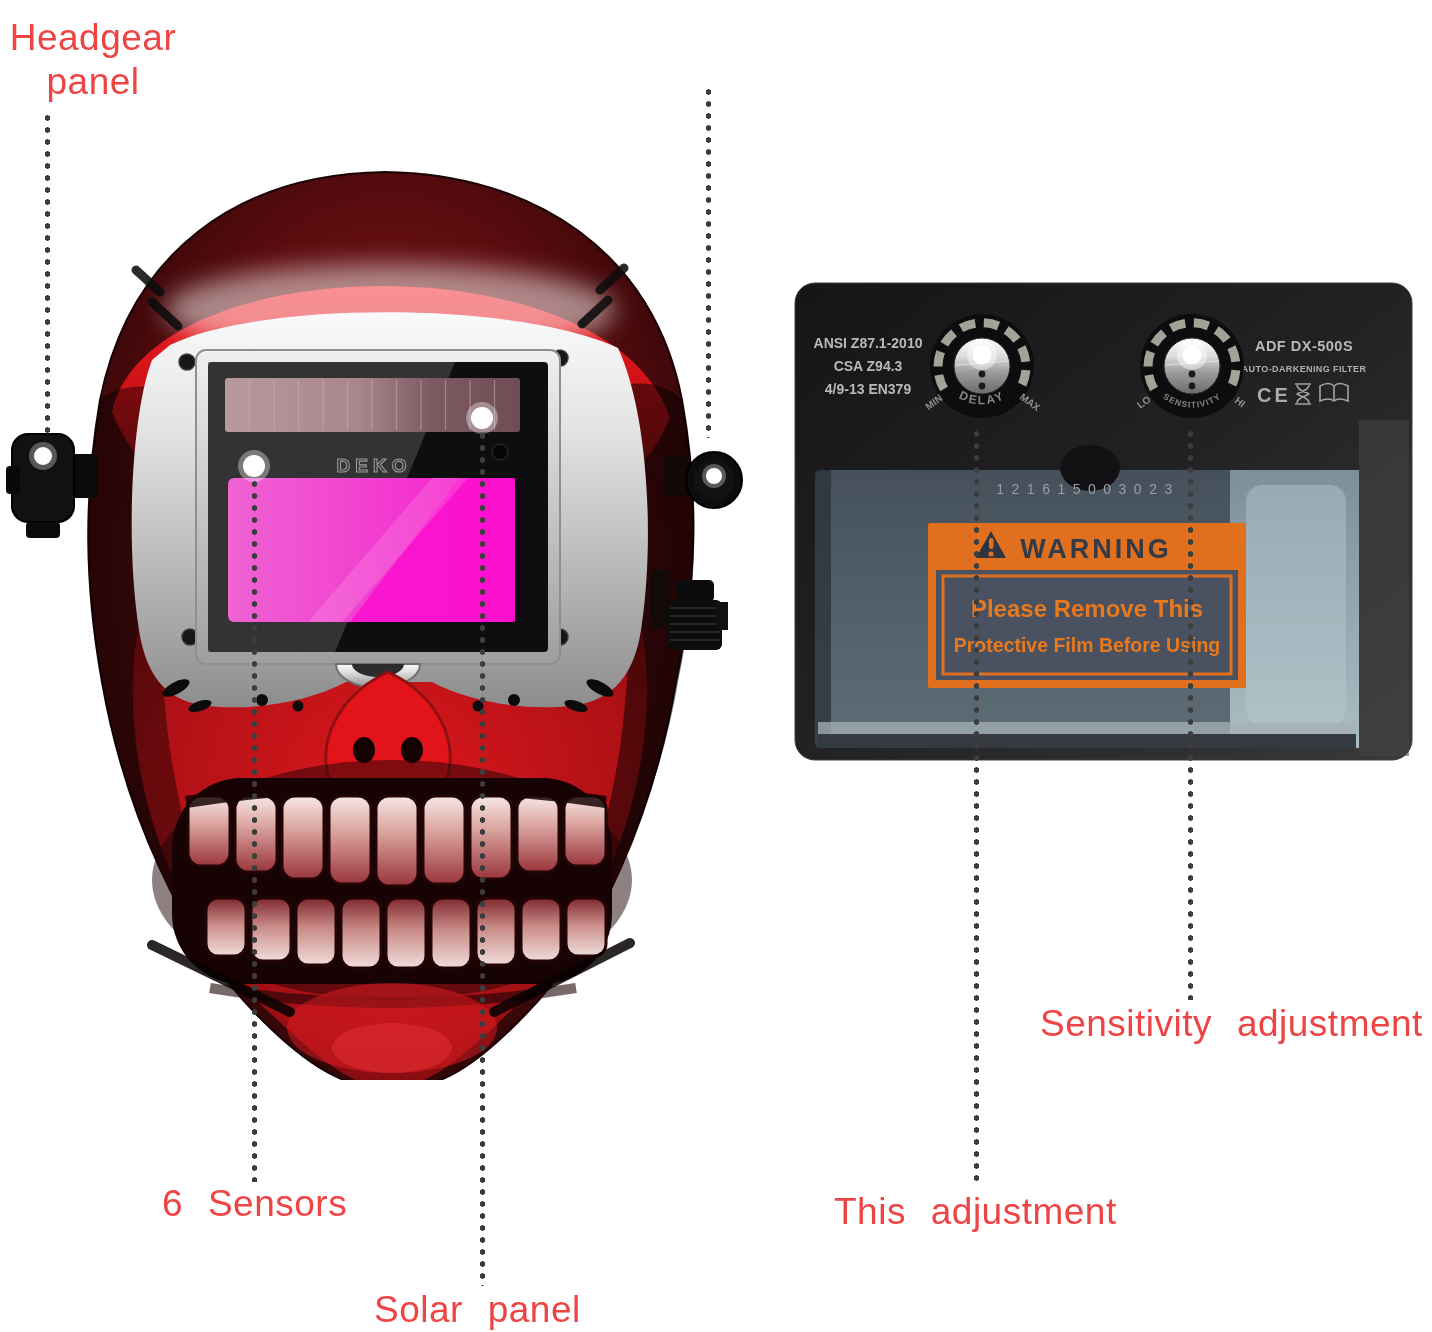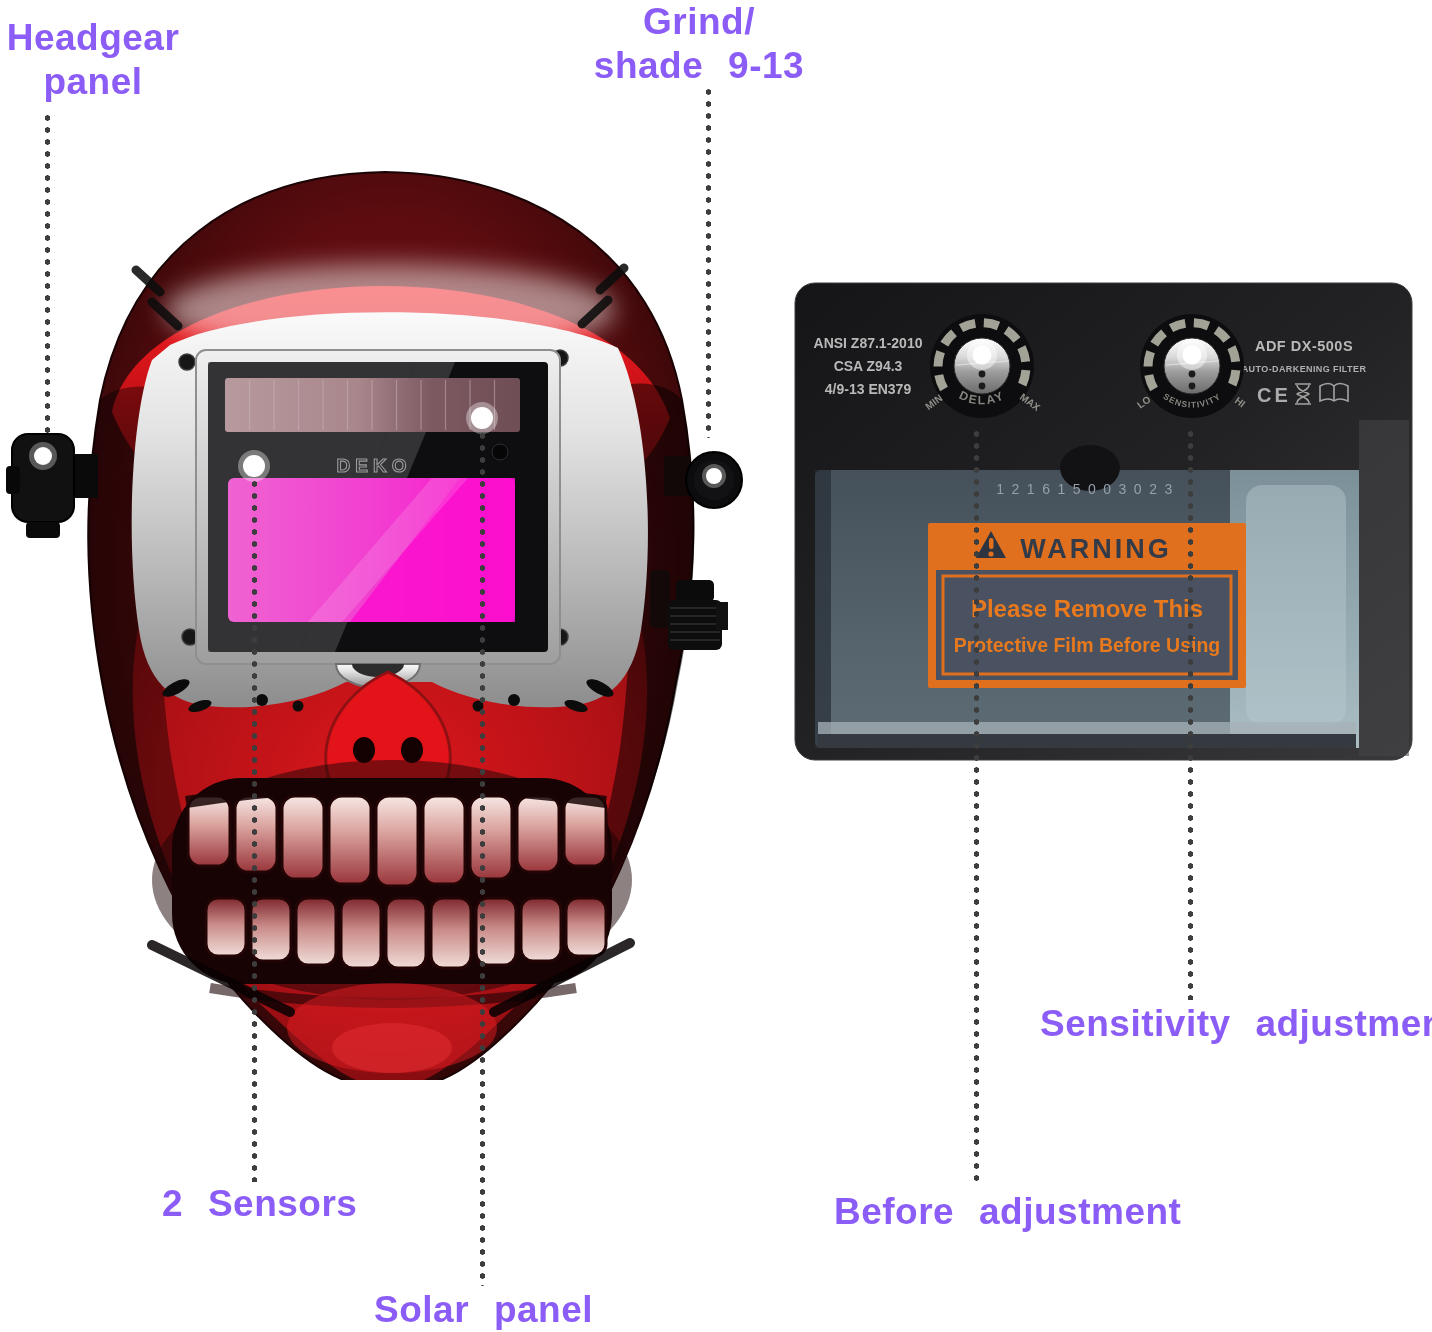--- a/index.html
+++ b/index.html
@@ -1,19 +1,19 @@
 <!DOCTYPE html>
 <html><head>
 <meta charset="utf-8">
 <style>
   html,body{margin:0;padding:0;background:#fff;}
   #stage{position:relative;width:1432px;height:1332px;background:#fff;overflow:hidden;
          font-family:"Liberation Sans",sans-serif;}
   svg{position:absolute;z-index:1;}
-  .callout{position:absolute;z-index:4;font-weight:bold;color:#8b5cf6;font-size:37px;
+  .callout{position:absolute;z-index:4;font-weight:normal;color:#ef4444;font-size:37px;
            line-height:1.18;white-space:nowrap;word-spacing:0.38em;letter-spacing:0.5px;}
   .callout.center{text-align:center;}
   .leader{position:absolute;z-index:3;width:7px;
           background-image:radial-gradient(circle,#3d3d3d 2.5px,rgba(0,0,0,0) 3px);
           background-size:7px 12px;background-repeat:repeat-y;}
 </style>
 </head>
 <body>
 
 <div id="stage">
@@ -363,26 +363,22 @@
   <div class="leader" style="left:251px;top:478px;height:704px;"></div>
   <div class="leader" style="left:479px;top:430px;height:856px;"></div>
   <div class="leader" style="left:973px;top:428px;height:758px;"></div>
   <div class="leader" style="left:1187px;top:428px;height:572px;"></div>
 
   <div class="callout center" style="left:0;top:16px;width:186px;">
     <div>Headgear</div>
     <div>panel</div>
   </div>
 
-  <div class="callout center" style="left:565px;top:0;width:268px;">
-    <div>Grind/</div>
-    <div>shade 9-13</div>
-  </div>
-
-  <div class="callout" style="left:162px;top:1182px;">2 Sensors</div>
+
+  <div class="callout" style="left:162px;top:1182px;">6 Sensors</div>
 
   <div class="callout" style="left:374px;top:1288px;text-align:center;">Solar panel</div>
 
   <div class="callout" style="left:1040px;top:1002px;">Sensitivity adjustment</div>
 
-  <div class="callout" style="left:834px;top:1190px;">Before adjustment</div>
+  <div class="callout" style="left:834px;top:1190px;">This adjustment</div>
 
 </div>
 
 </body></html>

